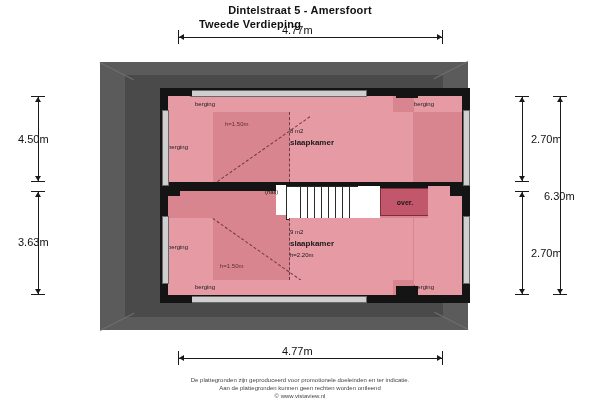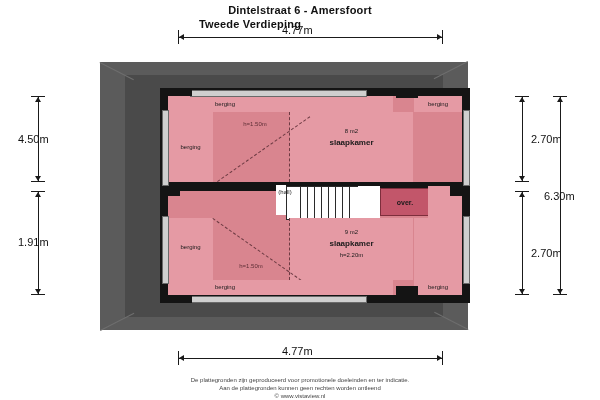--- a/index.html
+++ b/index.html
@@ -48,21 +48,21 @@
     background:#141414;
   }
   .interior{
     position:absolute;left:168px;top:96px;width:294px;height:199px;
     background:#d9858f;
   }
 
   
   .room{position:absolute;background:#e59aa4;}
 
-  .lbl{position:absolute;text-align:center;font-size:7px;color:#1a1a1a;line-height:9px;}
+  .lbl{position:absolute;font-size:7px;color:#1a1a1a;line-height:9px;}
   .lbl.big{font-size:8px;font-weight:bold;}
   .lbl.sm{font-size:6px;}
 
   
   .dash{position:absolute;border-top:1px dashed #6d3b43;transform-origin:0 0;}
 
   
   .stairbox{position:absolute;background:#ffffff;border:1px solid #2a2a2a;}
   .step{position:absolute;background:#ffffff;border-bottom:1px solid #2a2a2a;}
 
@@ -88,21 +88,21 @@
   .dimtxt{position:absolute;font-size:11px;color:#111;white-space:nowrap;}
   .arrow{position:absolute;width:0;height:0;}
   .ar-left{border-top:3px solid transparent;border-bottom:3px solid transparent;border-right:5px solid #1a1a1a;}
   .ar-right{border-top:3px solid transparent;border-bottom:3px solid transparent;border-left:5px solid #1a1a1a;}
   .ar-up{border-left:3px solid transparent;border-right:3px solid transparent;border-bottom:5px solid #1a1a1a;}
   .ar-down{border-left:3px solid transparent;border-right:3px solid transparent;border-top:5px solid #1a1a1a;}
 </style>
 </head>
 <body>
 
-<div class="title">Dintelstraat 6 - Amersfoort</div>
+<div class="title">Dintelstraat 5 - Amersfoort</div>
 <div class="subtitle">Tweede Verdieping</div>
 
 <div id="plan">
 
   <div class="roof"></div>
   <div class="roofinner"></div>
 
   <div class="hip" style="left:100px;top:62px;width:38px;transform:rotate(27deg);"></div>
   <div class="hip" style="left:468px;top:62px;width:38px;transform:rotate(153deg);"></div>
   <div class="hip" style="left:100px;top:330px;width:38px;transform:rotate(-27deg);"></div>
@@ -203,21 +203,21 @@
   <div class="tick" style="left:31px;top:181px;width:14px;height:1px;"></div>
   <div class="arrow ar-up" style="left:35px;top:97px;"></div>
   <div class="arrow ar-down" style="left:35px;top:176px;"></div>
   <div class="dimtxt" style="left:18px;top:133px;">4.50m</div>
 
   <div class="dimline dimv" style="left:38px;top:191px;height:104px;"></div>
   <div class="tick" style="left:31px;top:191px;width:14px;height:1px;"></div>
   <div class="tick" style="left:31px;top:294px;width:14px;height:1px;"></div>
   <div class="arrow ar-up" style="left:35px;top:192px;"></div>
   <div class="arrow ar-down" style="left:35px;top:289px;"></div>
-  <div class="dimtxt" style="left:18px;top:236px;">1.91m</div>
+  <div class="dimtxt" style="left:18px;top:236px;">3.63m</div>
 
   <div class="dimline dimv" style="left:522px;top:96px;height:86px;"></div>
   <div class="tick" style="left:515px;top:96px;width:14px;height:1px;"></div>
   <div class="tick" style="left:515px;top:181px;width:14px;height:1px;"></div>
   <div class="arrow ar-up" style="left:519px;top:97px;"></div>
   <div class="arrow ar-down" style="left:519px;top:176px;"></div>
   <div class="dimtxt" style="left:531px;top:133px;">2.70m</div>
 
   <div class="dimline dimv" style="left:522px;top:191px;height:104px;"></div>
   <div class="tick" style="left:515px;top:191px;width:14px;height:1px;"></div>

